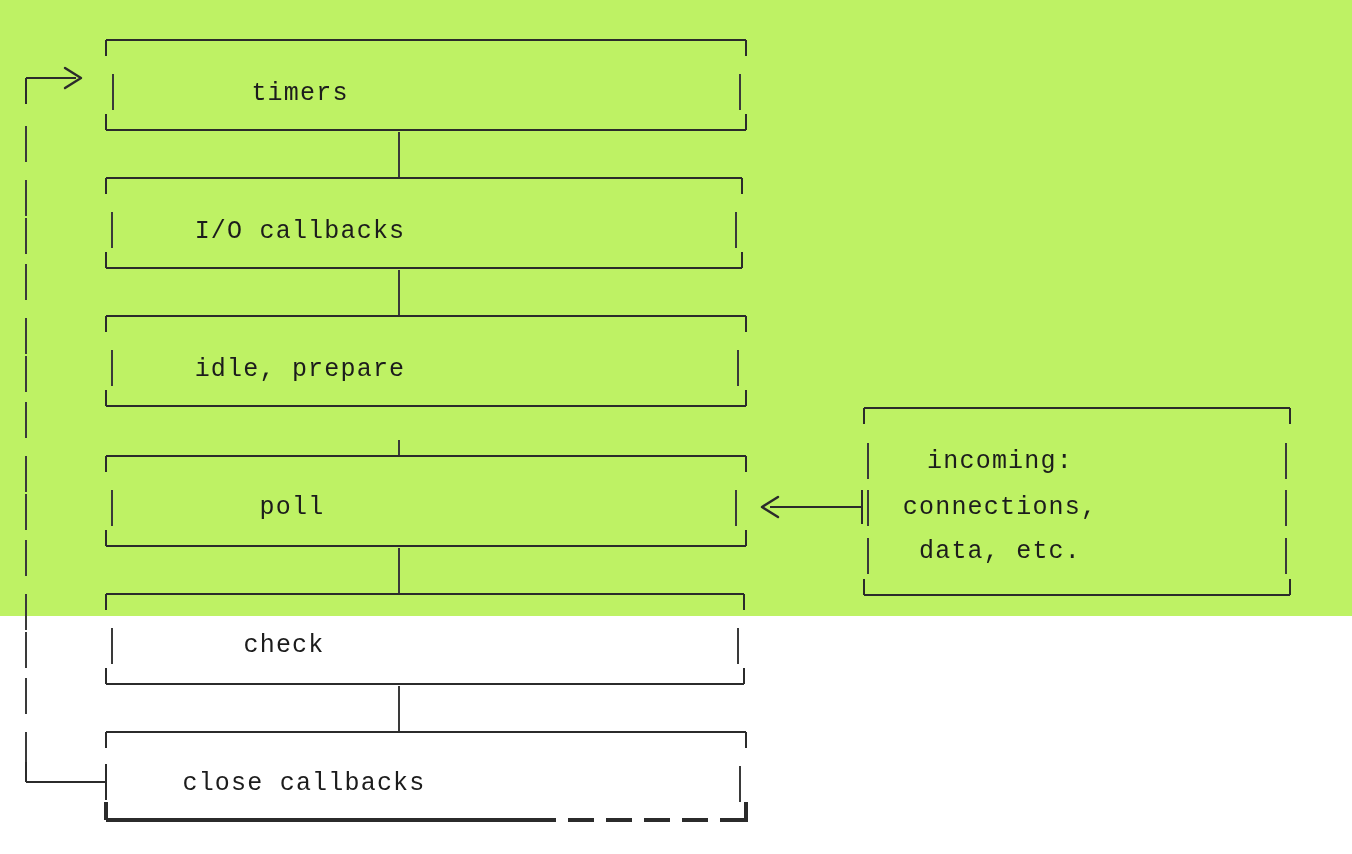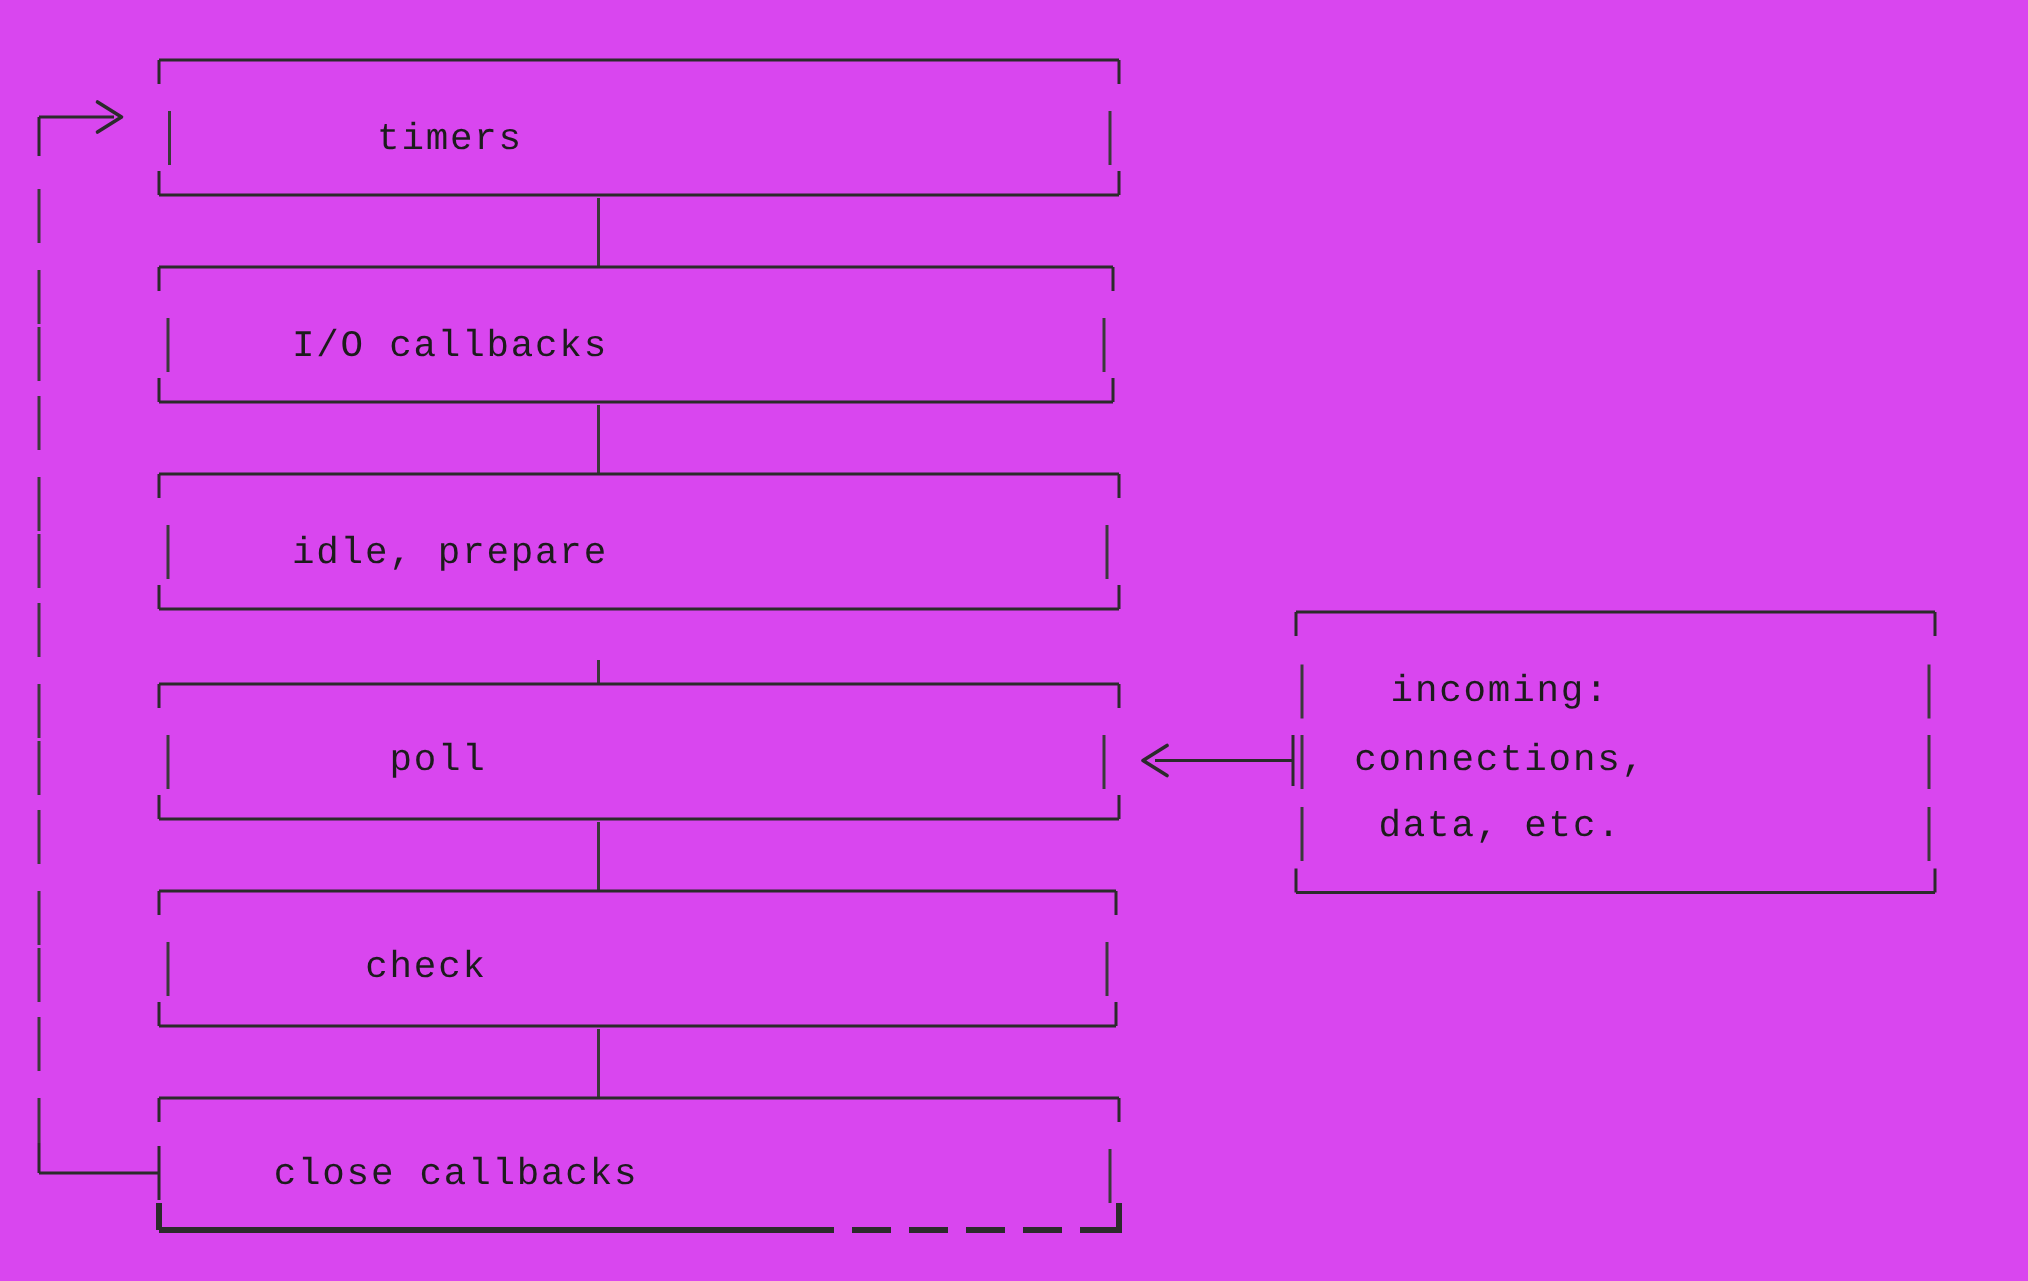--- a/index.html
+++ b/index.html
@@ -10,22 +10,22 @@
   }
   body {
     width: 1352px;
     height: 854px;
     overflow: hidden;
     font-family: "Liberation Mono", "DejaVu Sans Mono", monospace;
   }
   #diagram-root {
     position: relative;
     width: 1352px;
-    height: 854px;
-    background: #d946ef;
+    height: 616px;
+    background: #bef264;
   }
   svg#ascii-diagram {
     display: block;
     width: 1352px;
     height: 854px;
   }
   .stroke-line {
     stroke: #2b2b2b;
     stroke-width: 2;
     stroke-linecap: butt;

